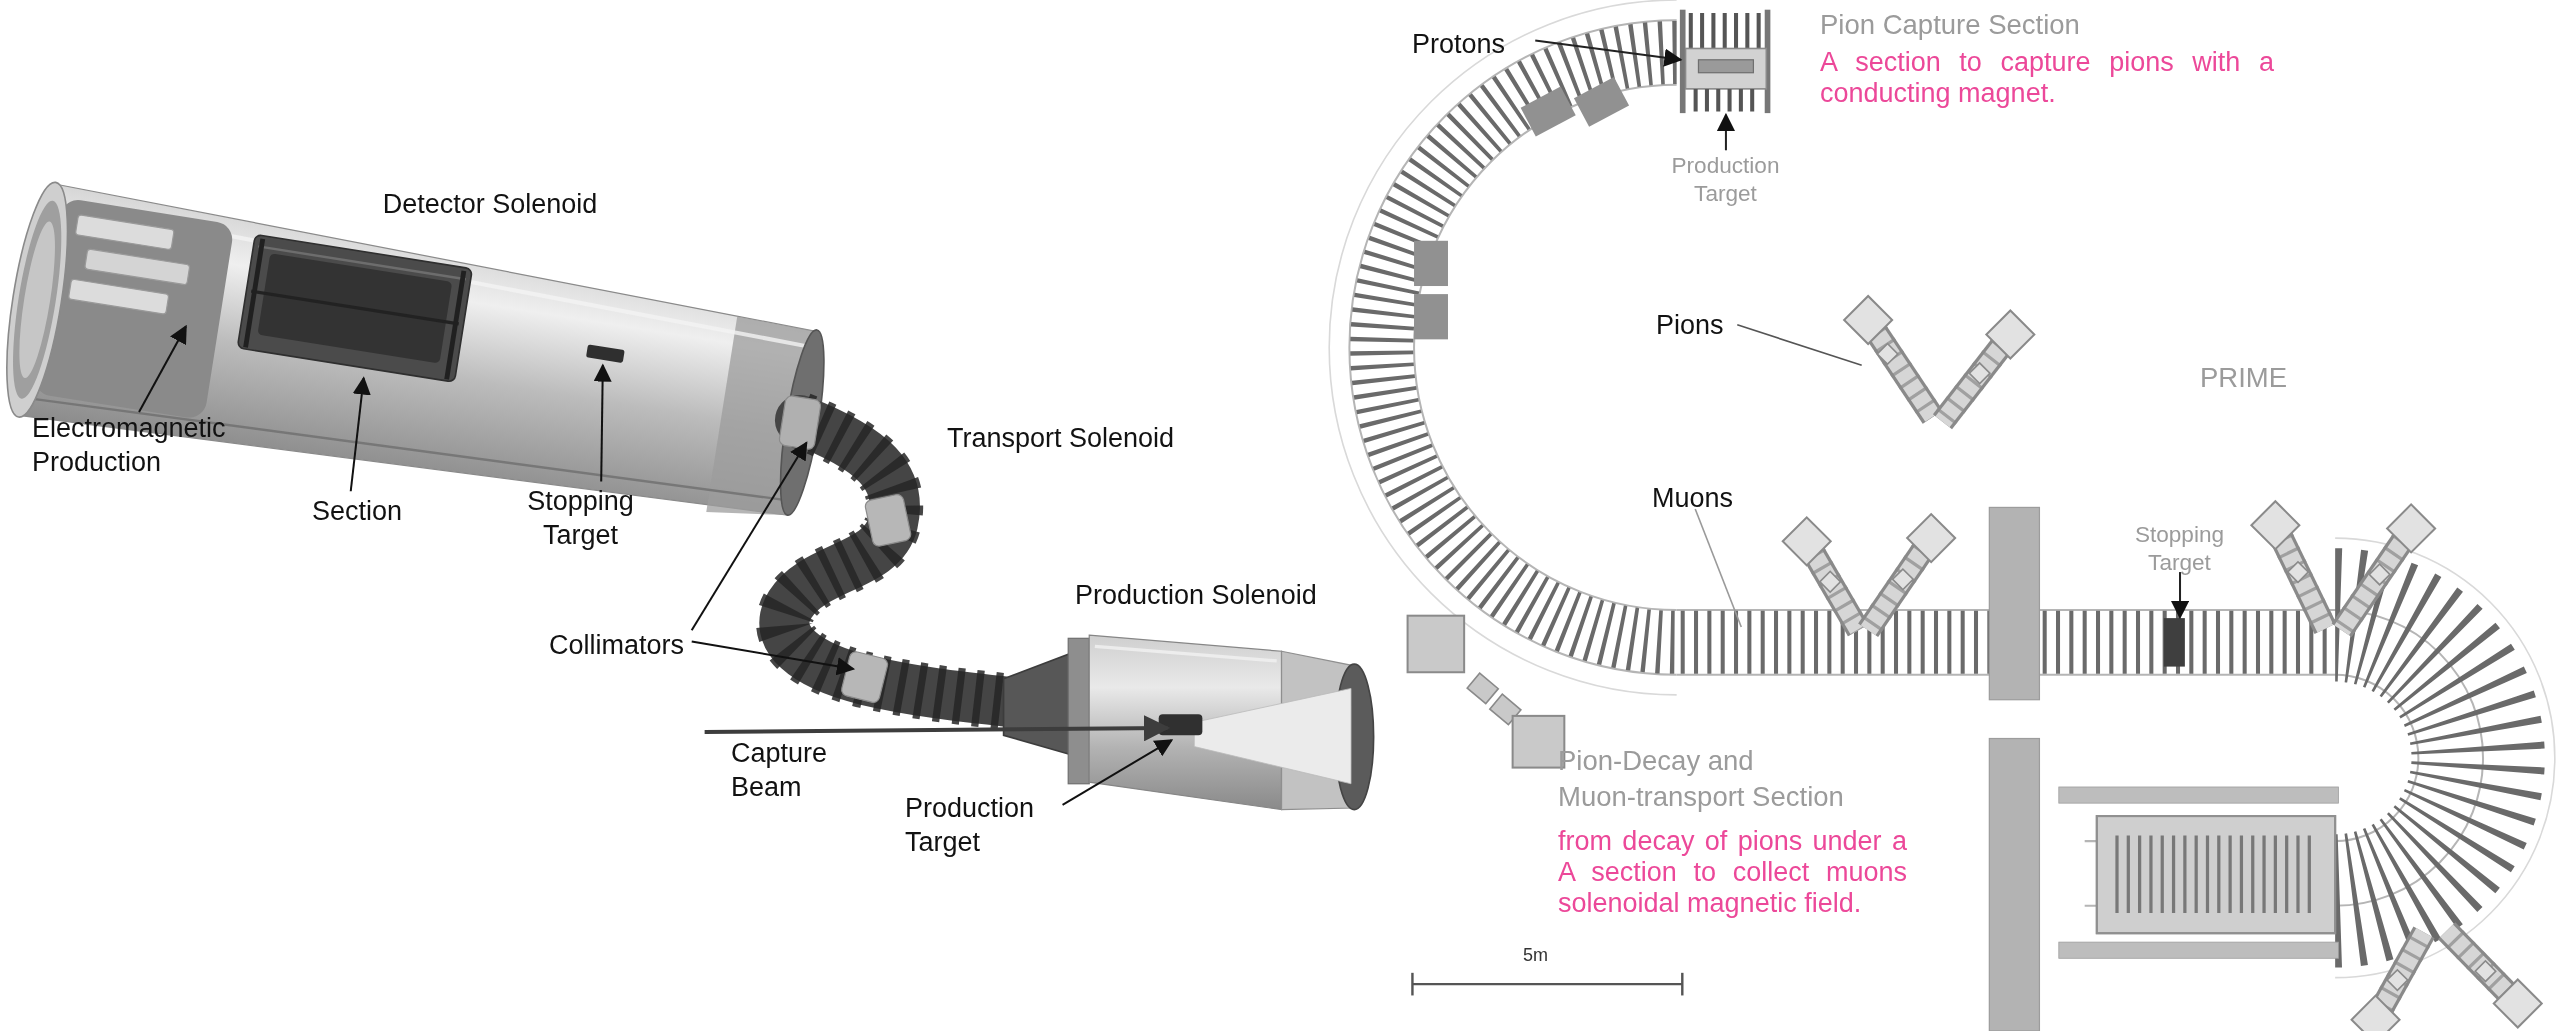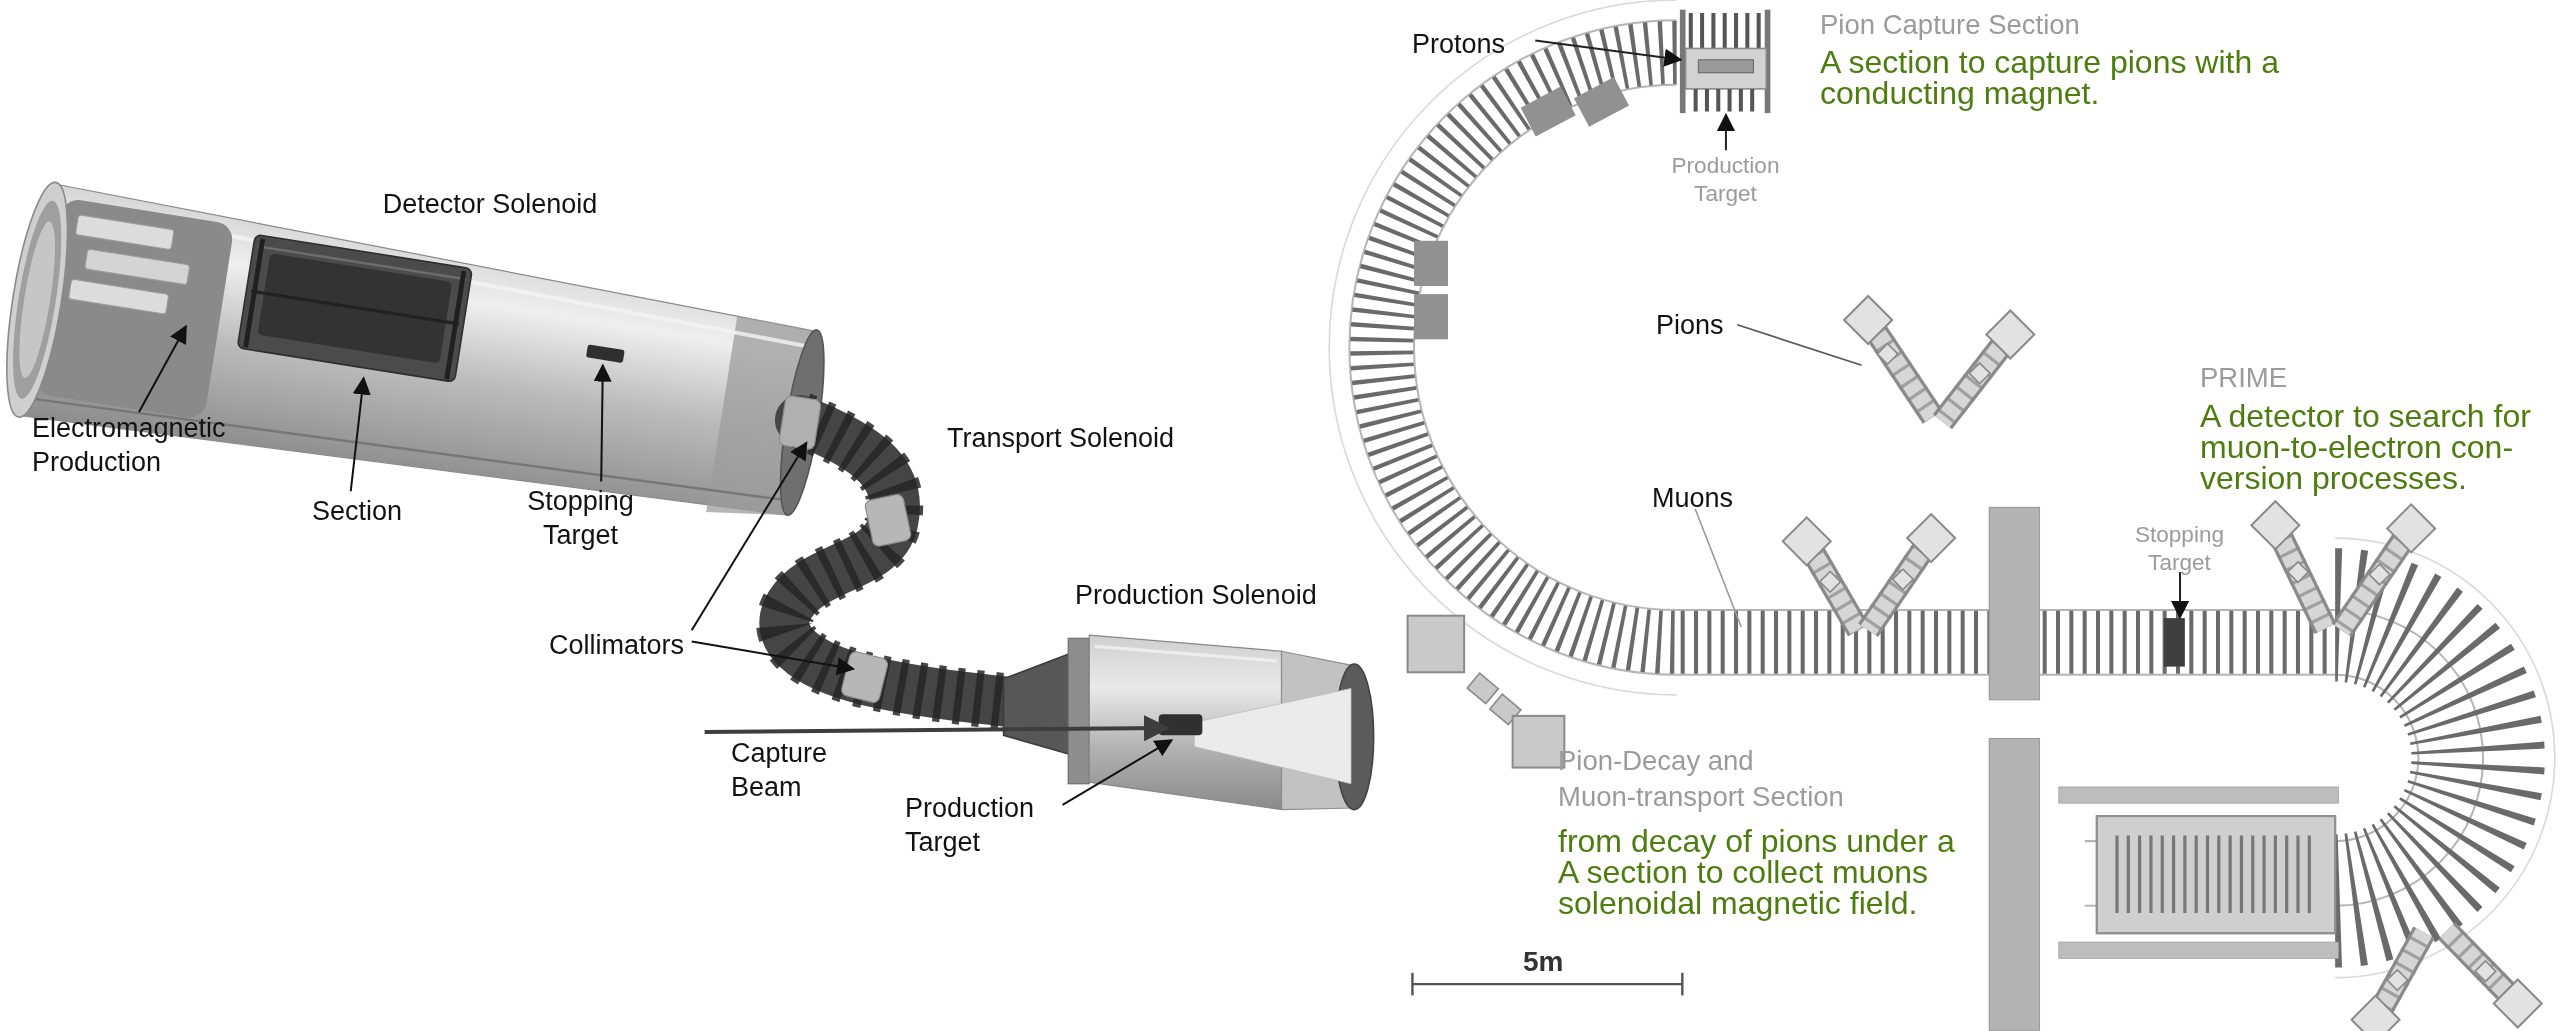--- a/index.html
+++ b/index.html
@@ -8,24 +8,24 @@
     font-family:"Liberation Sans","DejaVu Sans",sans-serif;color:#121212;
   }
   .stage svg{position:absolute;left:0;top:0;}
   .lab{position:absolute;line-height:1.25;white-space:nowrap;z-index:2;}
   .l33{font-size:27px;}
   .l28{font-size:22.6px;}
   .c{text-align:center;}
   .ln{display:block;}
   .gray{color:#9b9b9b;}
   .h34{font-size:27.5px;color:#9b9b9b;line-height:36px;}
-  .para{font-size:32px;line-height:31px;color:#4d7c0f;z-index:2;position:absolute;}
+  .para{font-size:27px;line-height:31px;color:#ec4899;z-index:2;position:absolute;}
   .para .jl{display:block;white-space:nowrap;text-align-last:justify;}
   .para .jlast{display:block;white-space:nowrap;text-align-last:auto;}
-  .scale-lab{font-size:28px;font-weight:bold;color:#333333;}
+  .scale-lab{font-size:18px;font-weight:normal;color:#333333;}
 </style>
 </head>
 <body>
 
 <div class="stage">
 
 <svg width="2576" height="1031" viewBox="0 0 3188 1276">
   <defs>
     <marker id="ah" viewBox="0 0 10 10" refX="9" refY="5" markerWidth="9" markerHeight="9" orient="auto-start-reverse">
       <path d="M0,0 L10,5 L0,10 z" fill="#111111"></path>
@@ -289,25 +289,20 @@
 <div class="lab l28 gray c" style="left:1665px;top:152px;width:121px">
   <span class="ln">Production</span>
   <span class="ln">Target</span>
 </div>
 
 <div class="lab l33" style="left:1656px;top:309px">Pions</div>
 
 <div class="lab l33" style="left:1652px;top:482px">Muons</div>
 
 <div class="lab h34" style="left:2200px;top:360px">PRIME</div>
-<div class="para" style="left:2200px;top:401px;width:284px">
-  <span class="jl">A detector to search for</span>
-  <span class="jl">muon-to-electron con-</span>
-  <span class="jlast">version processes.</span>
-</div>
 
 <div class="lab l28 gray c" style="left:2121px;top:521px;width:117px">
   <span class="ln">Stopping</span>
   <span class="ln">Target</span>
 </div>
 
 <div class="lab h34" style="left:1558px;top:743px">
   <span class="ln">Pion-Decay and</span>
   <span class="ln">Muon-transport Section</span>
 </div>

